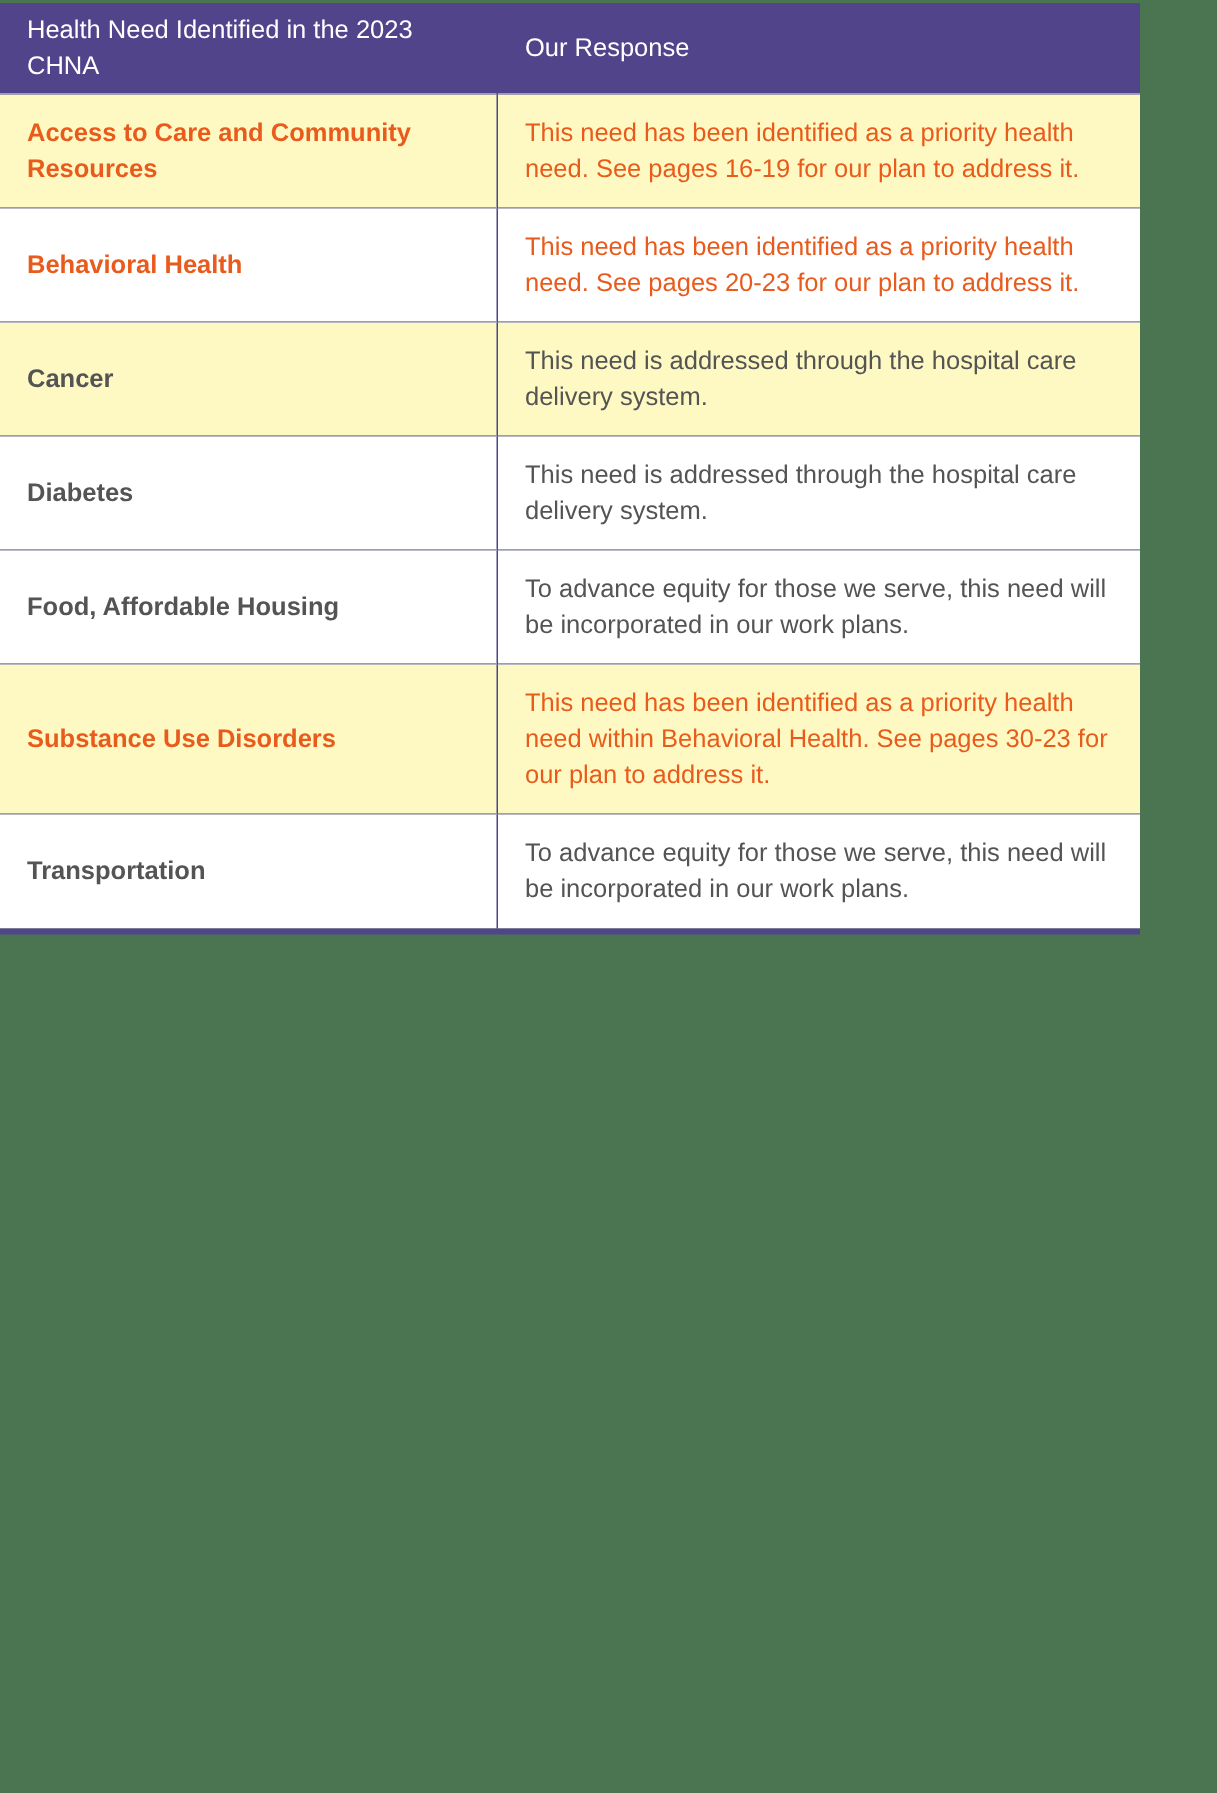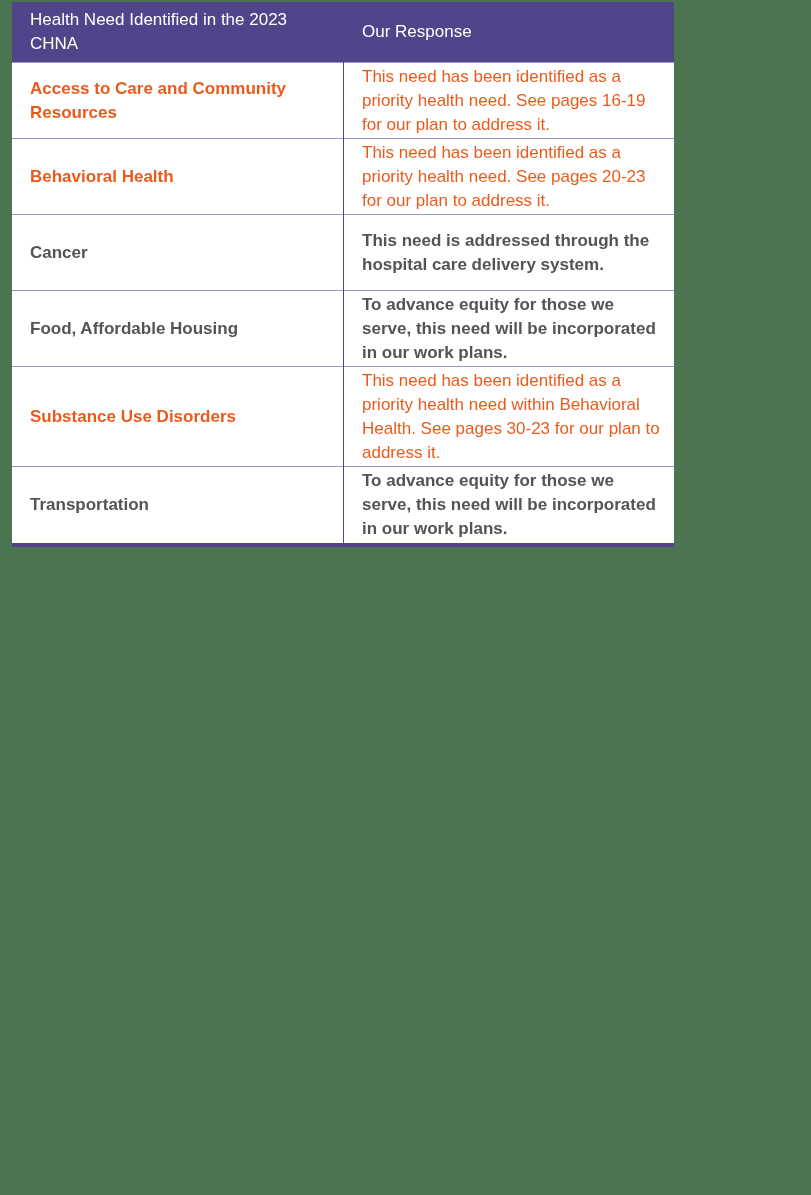--- a/index.html
+++ b/index.html
@@ -1,25 +1,25 @@
 <!DOCTYPE html>
 <html><head>
 <meta charset="utf-8">
 <style>
   html, body { margin:0; padding:0; }
   body { width:811px; height:1195px; background:#4a7550; font-family:"Liberation Sans", "DejaVu Sans", sans-serif; overflow:hidden; position:relative; }
   .topline { height:2px; background:#4a7550; }
-  table { border-collapse:collapse; width:662px; position:absolute; top:2px; left:12px;border-radius:23px; }
+  table { border-collapse:collapse; width:760px; position:absolute; top:2px; left:0;border-radius:23px; }
   thead th { background:#51448a; color:#ffffff; font-weight:normal; text-align:left; font-size:17px; line-height:24px; padding:0 18px; height:60px; vertical-align:middle; }
   tbody td { font-size:17px; line-height:24px; padding:0 18px; vertical-align:middle; border-top:1.5px solid #9d98c6; }
   td.need { width:295px; border-right:1.5px solid #4b4590; font-weight:bold; }
   td.resp { padding-right:14px;margin-top:40px; }
-  tr.shade td { background:#ffffff; }
+  tr.shade td { background:#fef9c3; }
   tr.plain td { background:#ffffff; }
-  .gray { color:#545454;font-weight:bold; }
+  .gray { color:#545454; }
   .orange { color:#e95b1c; }
   tbody tr { height:76px; }
   tbody tr.tall { height:100px; }
   tfoot td { height:4px; background:#51448a; padding:0; }
 </style>
 </head>
 <body>
 
 <div class="topline"></div>
 <table>
@@ -36,20 +36,24 @@
     </tr>
     <tr class="plain">
       <td class="need orange">Behavioral Health</td>
       <td class="resp orange">This need has been identified as a priority health need. See pages 20-23 for our plan to address it.</td>
     </tr>
     <tr class="shade">
       <td class="need gray">Cancer</td>
       <td class="resp gray">This need is addressed through the hospital care delivery system.</td>
     </tr>
     <tr class="plain">
+      <td class="need gray">Diabetes</td>
+      <td class="resp gray">This need is addressed through the hospital care delivery system.</td>
+    </tr>
+    <tr class="plain">
       <td class="need gray">Food, Affordable Housing</td>
       <td class="resp gray">To advance equity for those we serve, this need will be incorporated in our work plans.</td>
     </tr>
     <tr class="shade tall">
       <td class="need orange">Substance Use Disorders</td>
       <td class="resp orange">This need has been identified as a priority health need within Behavioral Health. See pages 30-23 for our plan to address it.</td>
     </tr>
     <tr class="plain">
       <td class="need gray">Transportation</td>
       <td class="resp gray">To advance equity for those we serve, this need will be incorporated in our work plans.</td>

